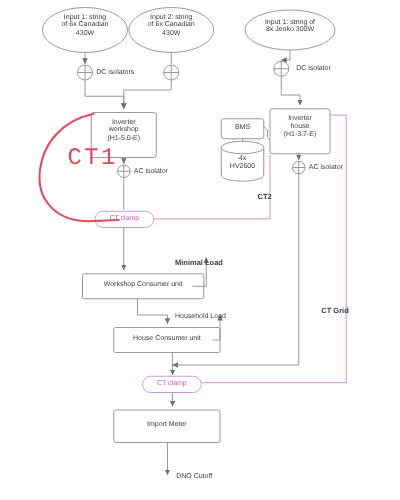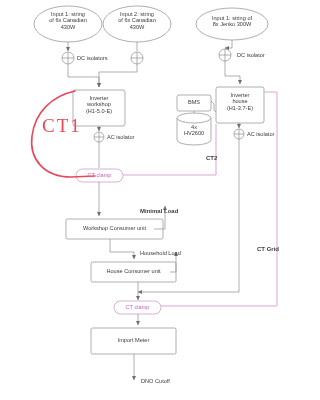--- a/index.html
+++ b/index.html
@@ -5,21 +5,21 @@
   html,body{margin:0;padding:0;background:#ffffff;}
   body{width:301px;height:400px;position:relative;overflow:hidden;
        font-family:"Liberation Sans","DejaVu Sans",sans-serif;color:#3c3c3c;}
   #stage{position:absolute;left:0;top:0;width:301px;height:400px;}
   svg{position:absolute;left:0;top:0;width:301px;height:400px;}
   .node-label{position:absolute;text-align:center;line-height:1.12;
               font-size:5.6px;color:#3c3c3c;pointer-events:none;}
   .side-label{position:absolute;font-size:5.6px;color:#3c3c3c;white-space:nowrap;}
   .bold-label{position:absolute;font-size:6px;font-weight:bold;color:#3c3c3c;white-space:nowrap;}
   .ct-label{position:absolute;font-size:5.6px;color:#c45ec4;white-space:nowrap;}
-  .red-ann{position:absolute;font-size:19px;color:#e8485c;font-family:Liberation Serif, serif;}
+  .red-ann{position:absolute;font-size:19px;color:#e8485c;font-family:Liberation Mono, monospace;margin-left:12px;}
 </style>
 </head>
 <body>
 
 <div id="stage">
 
   <svg viewBox="0 0 301 400">
     <defs>
       <marker id="ah" markerWidth="6" markerHeight="6" refX="4.4" refY="2.2" orient="auto" markerUnits="userSpaceOnUse">
         <path d="M0,0 L4.6,2.2 L0,4.4 z" fill="#6f6f6f"></path>

